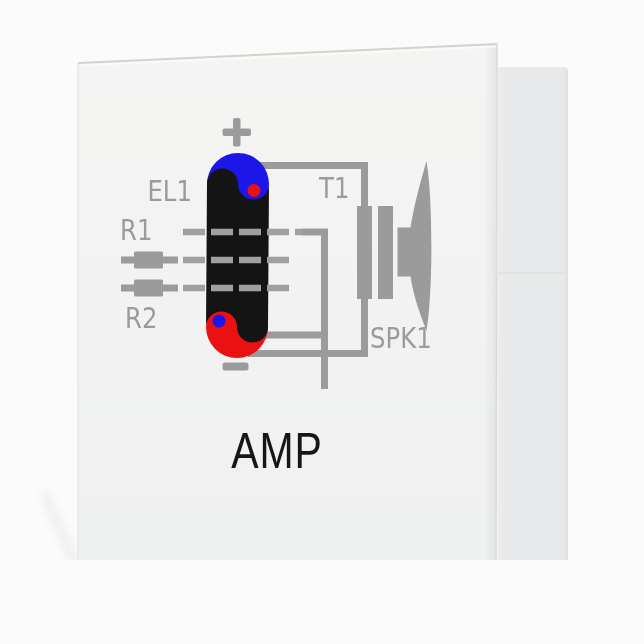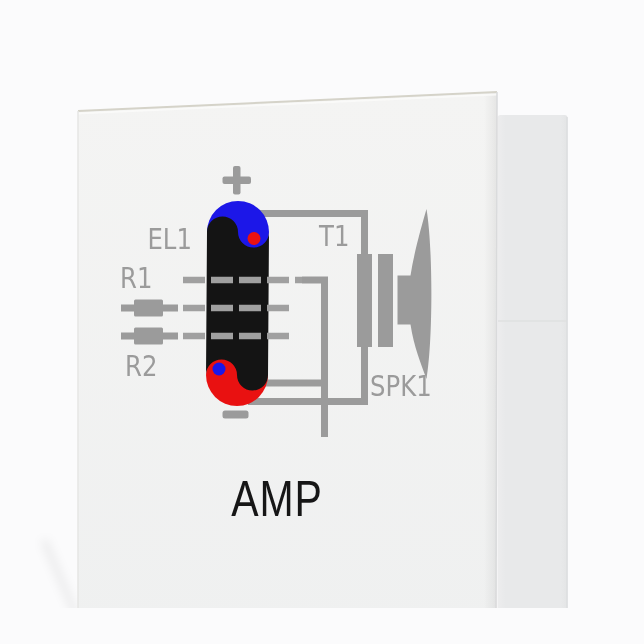--- a/index.html
+++ b/index.html
@@ -1,17 +1,17 @@
 <!DOCTYPE html>
 <html><head>
 <meta charset="utf-8">
 <style>
   html,body{margin:0;padding:0;background:#fbfbfc;}
   .stage{position:relative;width:644px;height:560px;overflow:hidden;
-         font-family:"DejaVu Sans","Liberation Sans",sans-serif;margin-top:48px;}
+         font-family:"DejaVu Sans","Liberation Sans",sans-serif;}
   .stage svg{position:absolute;left:0;top:0;}
   .slabel{position:absolute;font-size:29px;line-height:1;color:#9b9b9b;
           transform:scaleX(.84);transform-origin:left center;white-space:nowrap;}
   .slabel.right{transform-origin:right center;}
   .title{position:absolute;left:157px;top:426px;width:240px;text-align:center;
          font-family:"Liberation Sans","DejaVu Sans",sans-serif;
          font-size:50px;line-height:1;color:#161616;letter-spacing:1px;
          transform:scaleX(.82);transform-origin:center;}
 </style>
 </head>

